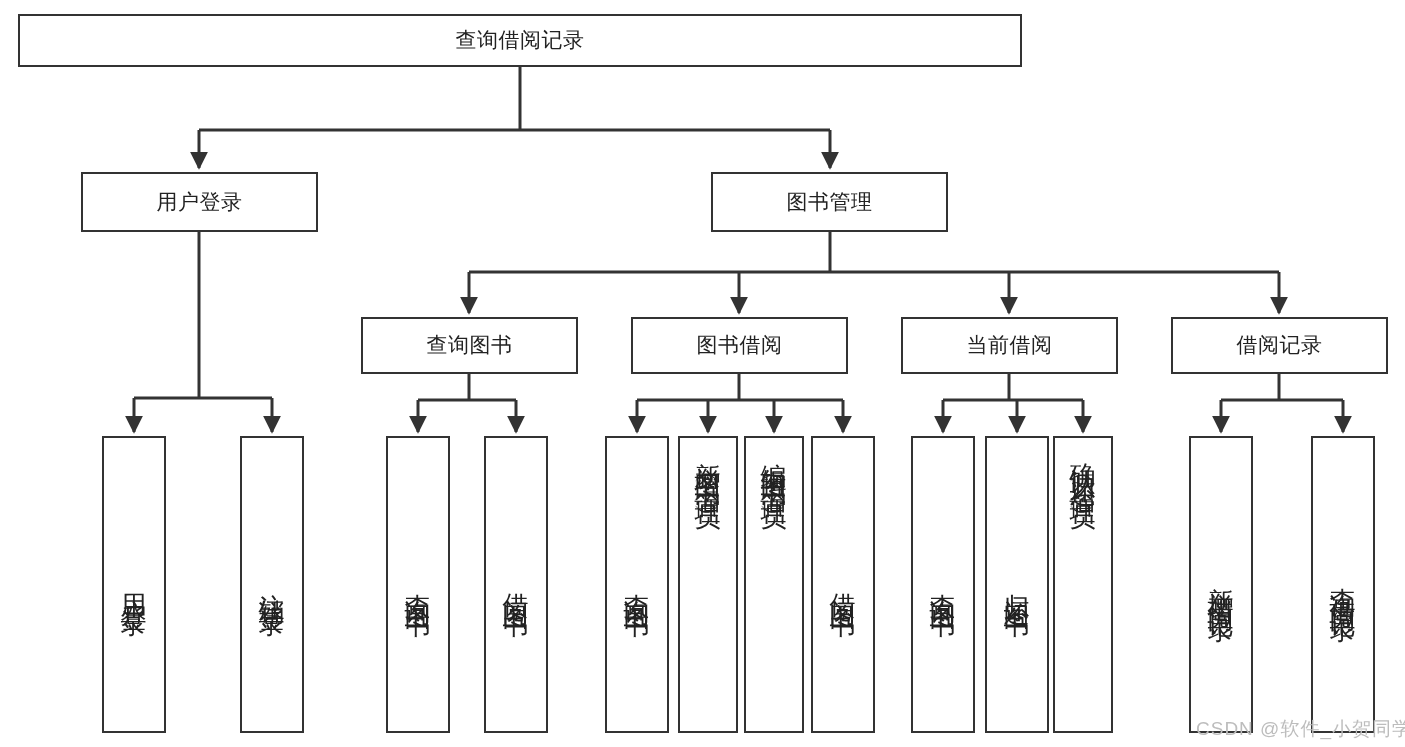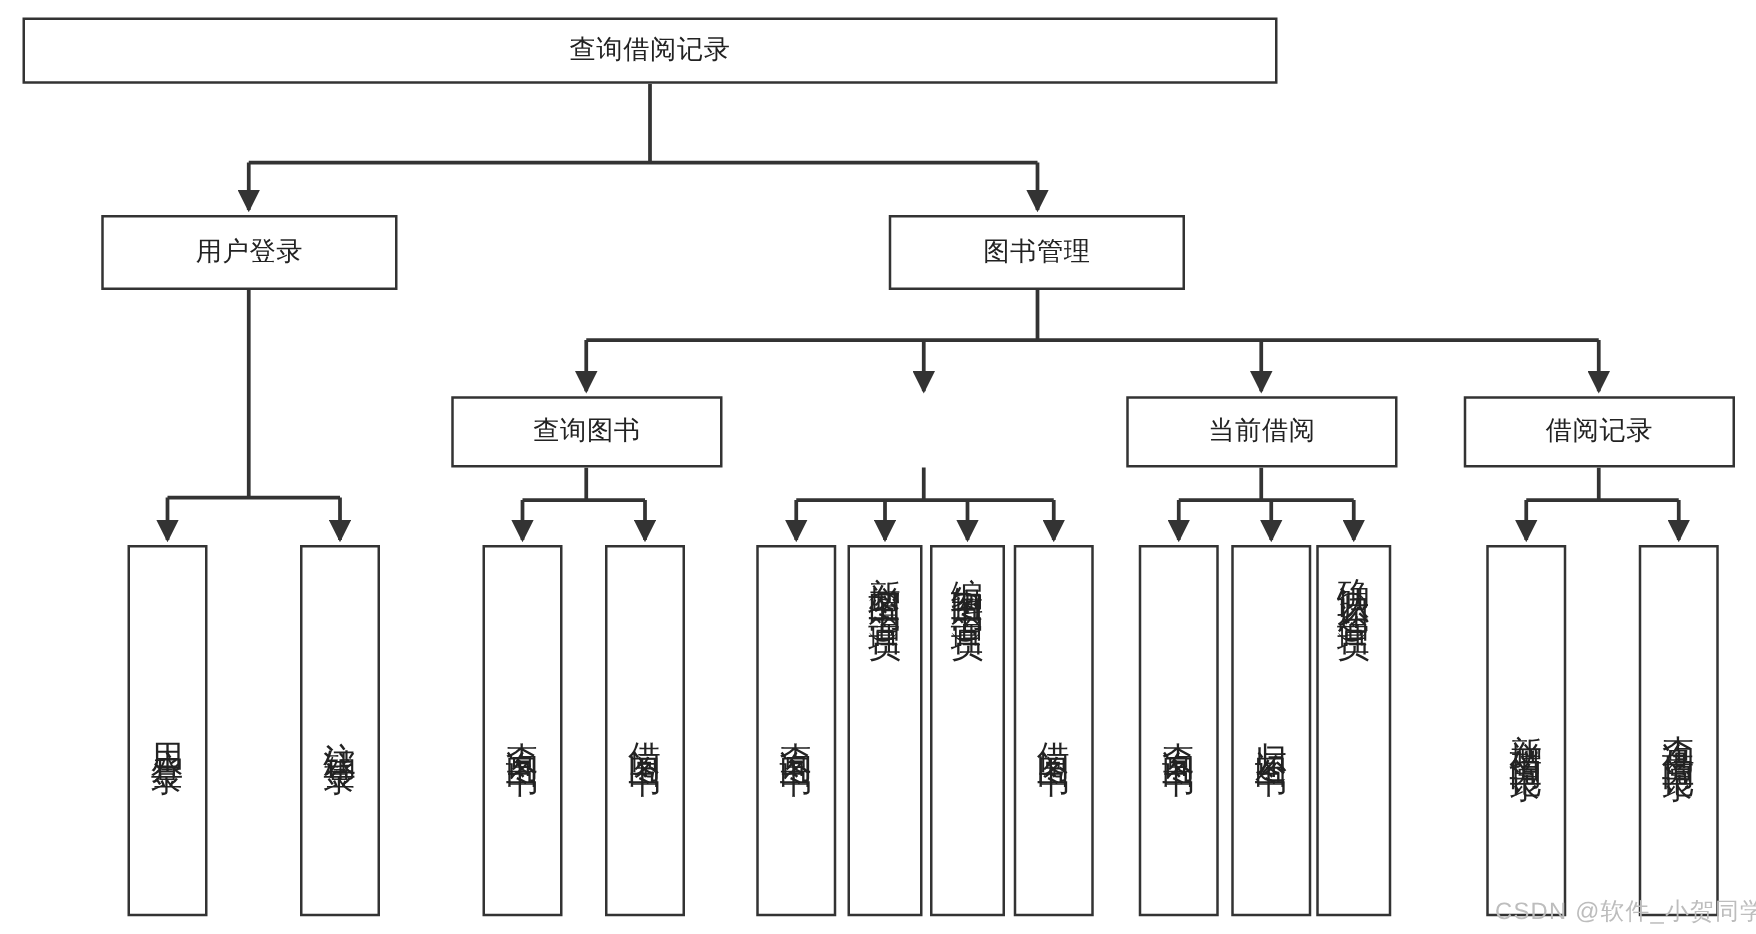--- a/index.html
+++ b/index.html
@@ -135,20 +135,23 @@
   <div class="node h" style="left: 81px; top: 172px; width: 237px; height: 60px; border-color: rgb(51, 51, 51); background: rgb(255, 255, 255); color: rgb(34, 34, 34);">
     <span class="lbl">用户登录</span>
   </div>
   <div class="node h" style="left: 711px; top: 172px; width: 237px; height: 60px; border-color: rgb(51, 51, 51); background: rgb(255, 255, 255); color: rgb(34, 34, 34); align-items: center;">
     <span class="lbl">图书管理</span>
   </div>
 
   <div class="node h" style="left: 361px; top: 317px; width: 217px; height: 57px; border-color: rgb(51, 51, 51); background: rgb(255, 255, 255); color: rgb(34, 34, 34);">
     <span class="lbl">查询图书</span>
   </div>
+  <div class="node h" style="left: 631px; top: 317px; width: 217px; height: 57px; border-color: rgb(51, 51, 51); background: rgb(255, 255, 255); color: rgb(34, 34, 34);">
+    <span class="lbl">图书借阅</span>
+  </div>
   <div class="node h" style="left: 1171px; top: 317px; width: 217px; height: 57px; border-color: rgb(51, 51, 51); background: rgb(255, 255, 255); color: rgb(34, 34, 34);">
     <span class="lbl">借阅记录</span>
   </div>
   <div class="node h" style="left: 901px; top: 317px; width: 217px; height: 57px; border-color: rgb(51, 51, 51); background: rgb(255, 255, 255); color: rgb(34, 34, 34);">
     <span class="lbl">当前借阅</span>
   </div>
 
   <div class="node v center" style="left: 102px; top: 436px; width: 64px; height: 297px; border-color: rgb(51, 51, 51); background: rgb(255, 255, 255); color: rgb(34, 34, 34);">
     <span class="lbl">用户登录</span>
   </div>

